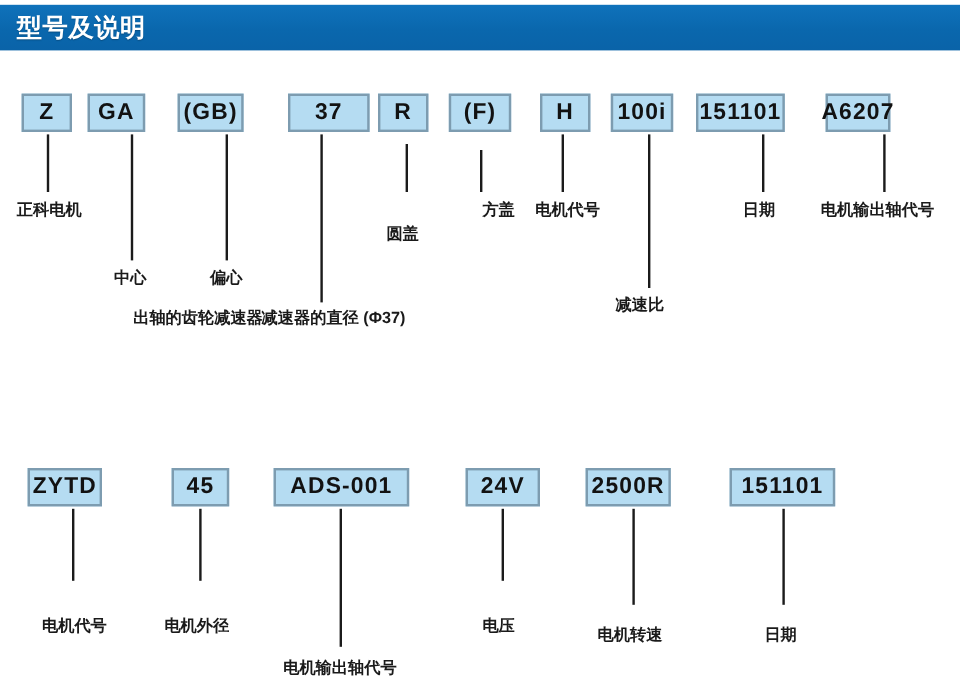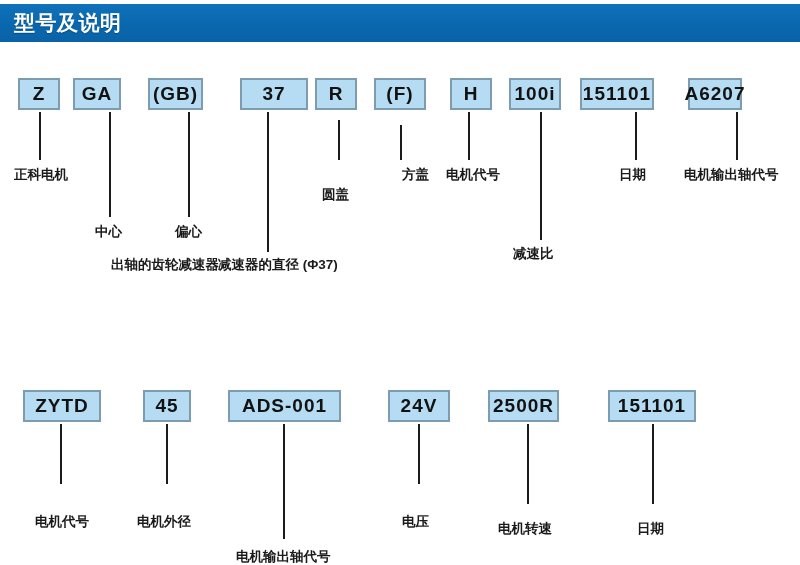--- a/index.html
+++ b/index.html
@@ -101,21 +101,21 @@
       <div class="cap" style="left: 446px; top: 168px;">电机代号</div>
       <div class="lead" style="left: 540px; top: 112px; height: 128px;"></div>
       <div class="cap" style="left: 513px; top: 247px;">减速比</div>
       <div class="lead" style="left: 635px; top: 112px; height: 48px;"></div>
       <div class="cap" style="left: 619px; top: 168px;">日期</div>
       <div class="lead" style="left: 736px; top: 112px; height: 48px;"></div>
       <div class="cap" style="left: 684px; top: 168px;">电机输出轴代号</div>
     </div>
 
   <div id="sec1-boxes">
-      <div class="box" style="left: 23px; top: 390px; width: 78px;">ZYTD</div>
+      <div class="box" style="left: 23px; top: 390px; width: 62px;">ZYTD</div>
       <div class="box" style="left: 143px; top: 390px; width: 48px;">45</div>
       <div class="box" style="left: 228px; top: 390px; width: 113px;">ADS-001</div>
       <div class="box" style="left: 388px; top: 390px; width: 62px;">24V</div>
       <div class="box" style="left: 488px; top: 390px; width: 71px;">2500R</div>
       <div class="box" style="left: 608px; top: 390px; width: 88px;">151101</div>
     </div>
   <div id="sec1-callouts">
       <div class="lead" style="left: 60px; top: 424px; height: 60px;"></div>
       <div class="cap" style="left: 35px; top: 515px;">电机代号</div>
       <div class="lead" style="left: 166px; top: 424px; height: 60px;"></div>

